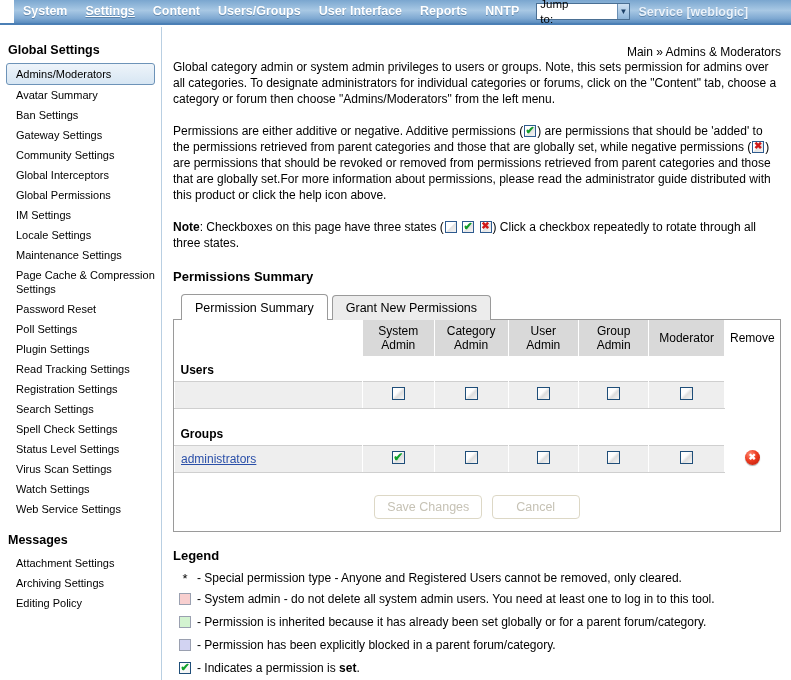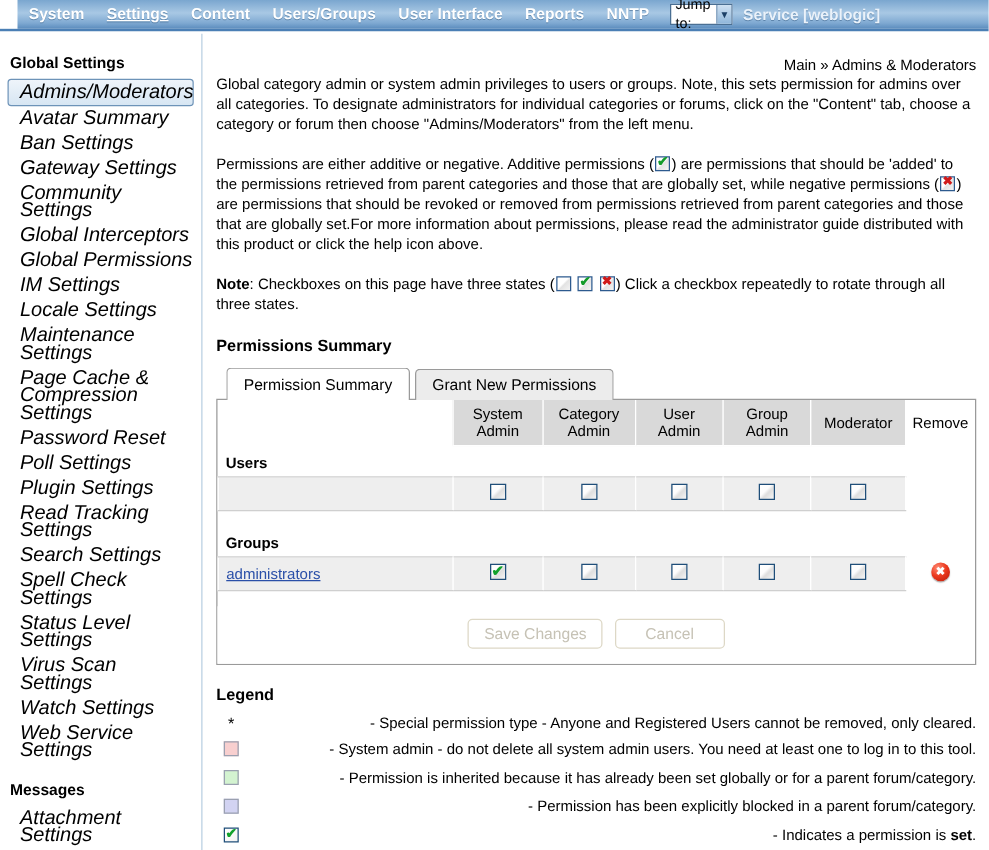--- a/index.html
+++ b/index.html
@@ -59,20 +59,21 @@
     height: 17px;
     background: #ffffff;
     border: 1px solid #4a6f93;
     box-sizing: border-box;
     display: flex;
     align-items: center;
     justify-content: space-between;
     font-size: 11.5px;
     color: #000;
     cursor: pointer;
+    gap: 44px;
   }
   #jumpto .jt-label { padding-left: 3px; line-height: 15px; }
   #jumpto .jt-arrow {
     width: 16px; height: 15px;
     background: linear-gradient(to bottom,#cfe1f2,#8fb6da);
     border-left: 1px solid #6a8fb4;
     display: flex; align-items: center; justify-content: center;
     font-size: 8px; color: #1b3f66;
   }
   #logout {
@@ -97,26 +98,25 @@
     padding: 12px 0 0 0;
     overflow: hidden;
   }
   .side-group-title {
     font-weight: bold;
     font-size: 12.5px;
     color: #000;
     padding: 4px 0 6px 8px;
   }
   .side-item {
-    font-size: 16px;
+    font-size: 11px;
     color: #000;
     padding: 3px 6px 3px 16px;
     line-height: 14px;
     cursor: pointer;
-    font-style: italic;
   }
   .side-item.selected {
     background: linear-gradient(to bottom,#eef4fa,#d7e6f3);
     border: 1px solid #6d93b8;
     border-radius: 3px;
     margin: 0 6px 0 6px;
     padding: 3px 6px 3px 9px;
   }
   .side-spacer { height: 10px; }
 
@@ -390,21 +390,21 @@
     content: "\2714";
     position: absolute;
     left: -1px; top: -3px;
     width: 12px;
     text-align: center;
     font-size: 11px;
     line-height: 15px;
     color: #11a12c;
     font-weight: bold;
   }
-  .legend-text { flex: 1; text-align: right; }
+  .legend-text { flex: 1; }
   .star { font-size: 13px; line-height: 13px; }
 </style>
 </head>
 <body>
 
 <div id="topnav">
   <div class="navstrip">
     <div class="nav-corner"></div>
     <div id="nav-items-host" style="display:flex;align-items:center;">
         <div class="nav-item">System</div>
@@ -434,20 +434,21 @@
       <div class="side-item">Global Interceptors</div>
       <div class="side-item">Global Permissions</div>
       <div class="side-item">IM Settings</div>
       <div class="side-item">Locale Settings</div>
       <div class="side-item">Maintenance Settings</div>
       <div class="side-item">Page Cache &amp; Compression Settings</div>
       <div class="side-item">Password Reset</div>
       <div class="side-item">Poll Settings</div>
       <div class="side-item">Plugin Settings</div>
       <div class="side-item">Read Tracking Settings</div>
+      <div class="side-item">Registration Settings</div>
       <div class="side-item">Search Settings</div>
       <div class="side-item">Spell Check Settings</div>
       <div class="side-item">Status Level Settings</div>
       <div class="side-item">Virus Scan Settings</div>
       <div class="side-item">Watch Settings</div>
       <div class="side-item">Web Service Settings</div>
       <div class="side-spacer"></div>
       <div class="side-group-title">Messages</div>
       <div class="side-item">Attachment Settings</div>
       <div class="side-item">Archiving Settings</div>

